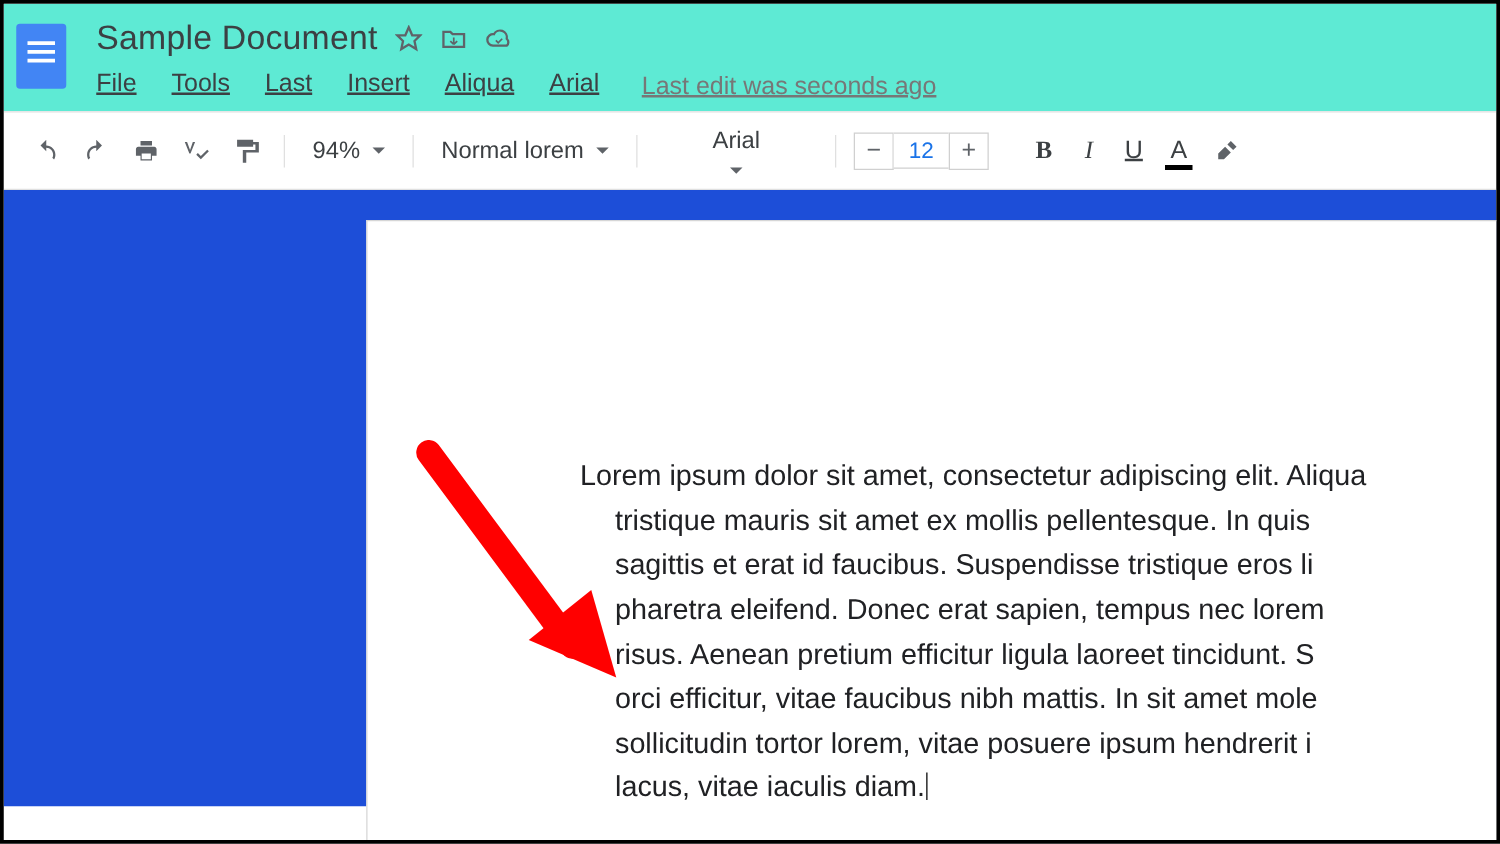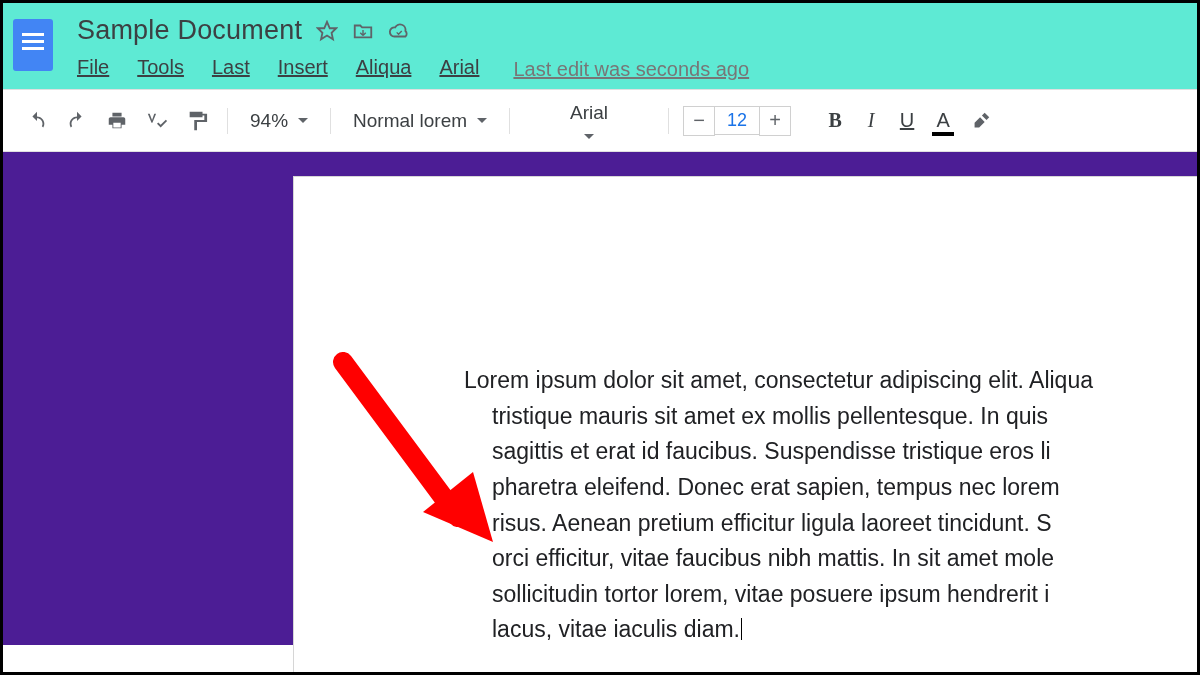--- a/index.html
+++ b/index.html
@@ -147,21 +147,21 @@
   cursor: pointer;
 }
 .text-color::after {
   content: "";
   position: absolute;
   left: 3px; right: 3px; bottom: -4px;
   height: 4px; background: #000;
 }
 .highlight-icon svg { width: 22px; height: 22px; }
 .canvas {
-  background: #4c1d95;
+  background: #1d4ed8;
   height: calc(100% - 176px);
   position: relative;
   padding-top: 24px;
 }
 .page {
   position: absolute;
   left: 290px; top: 24px;
   width: 1200px;
   min-height: 800px;
   background: #fff;

